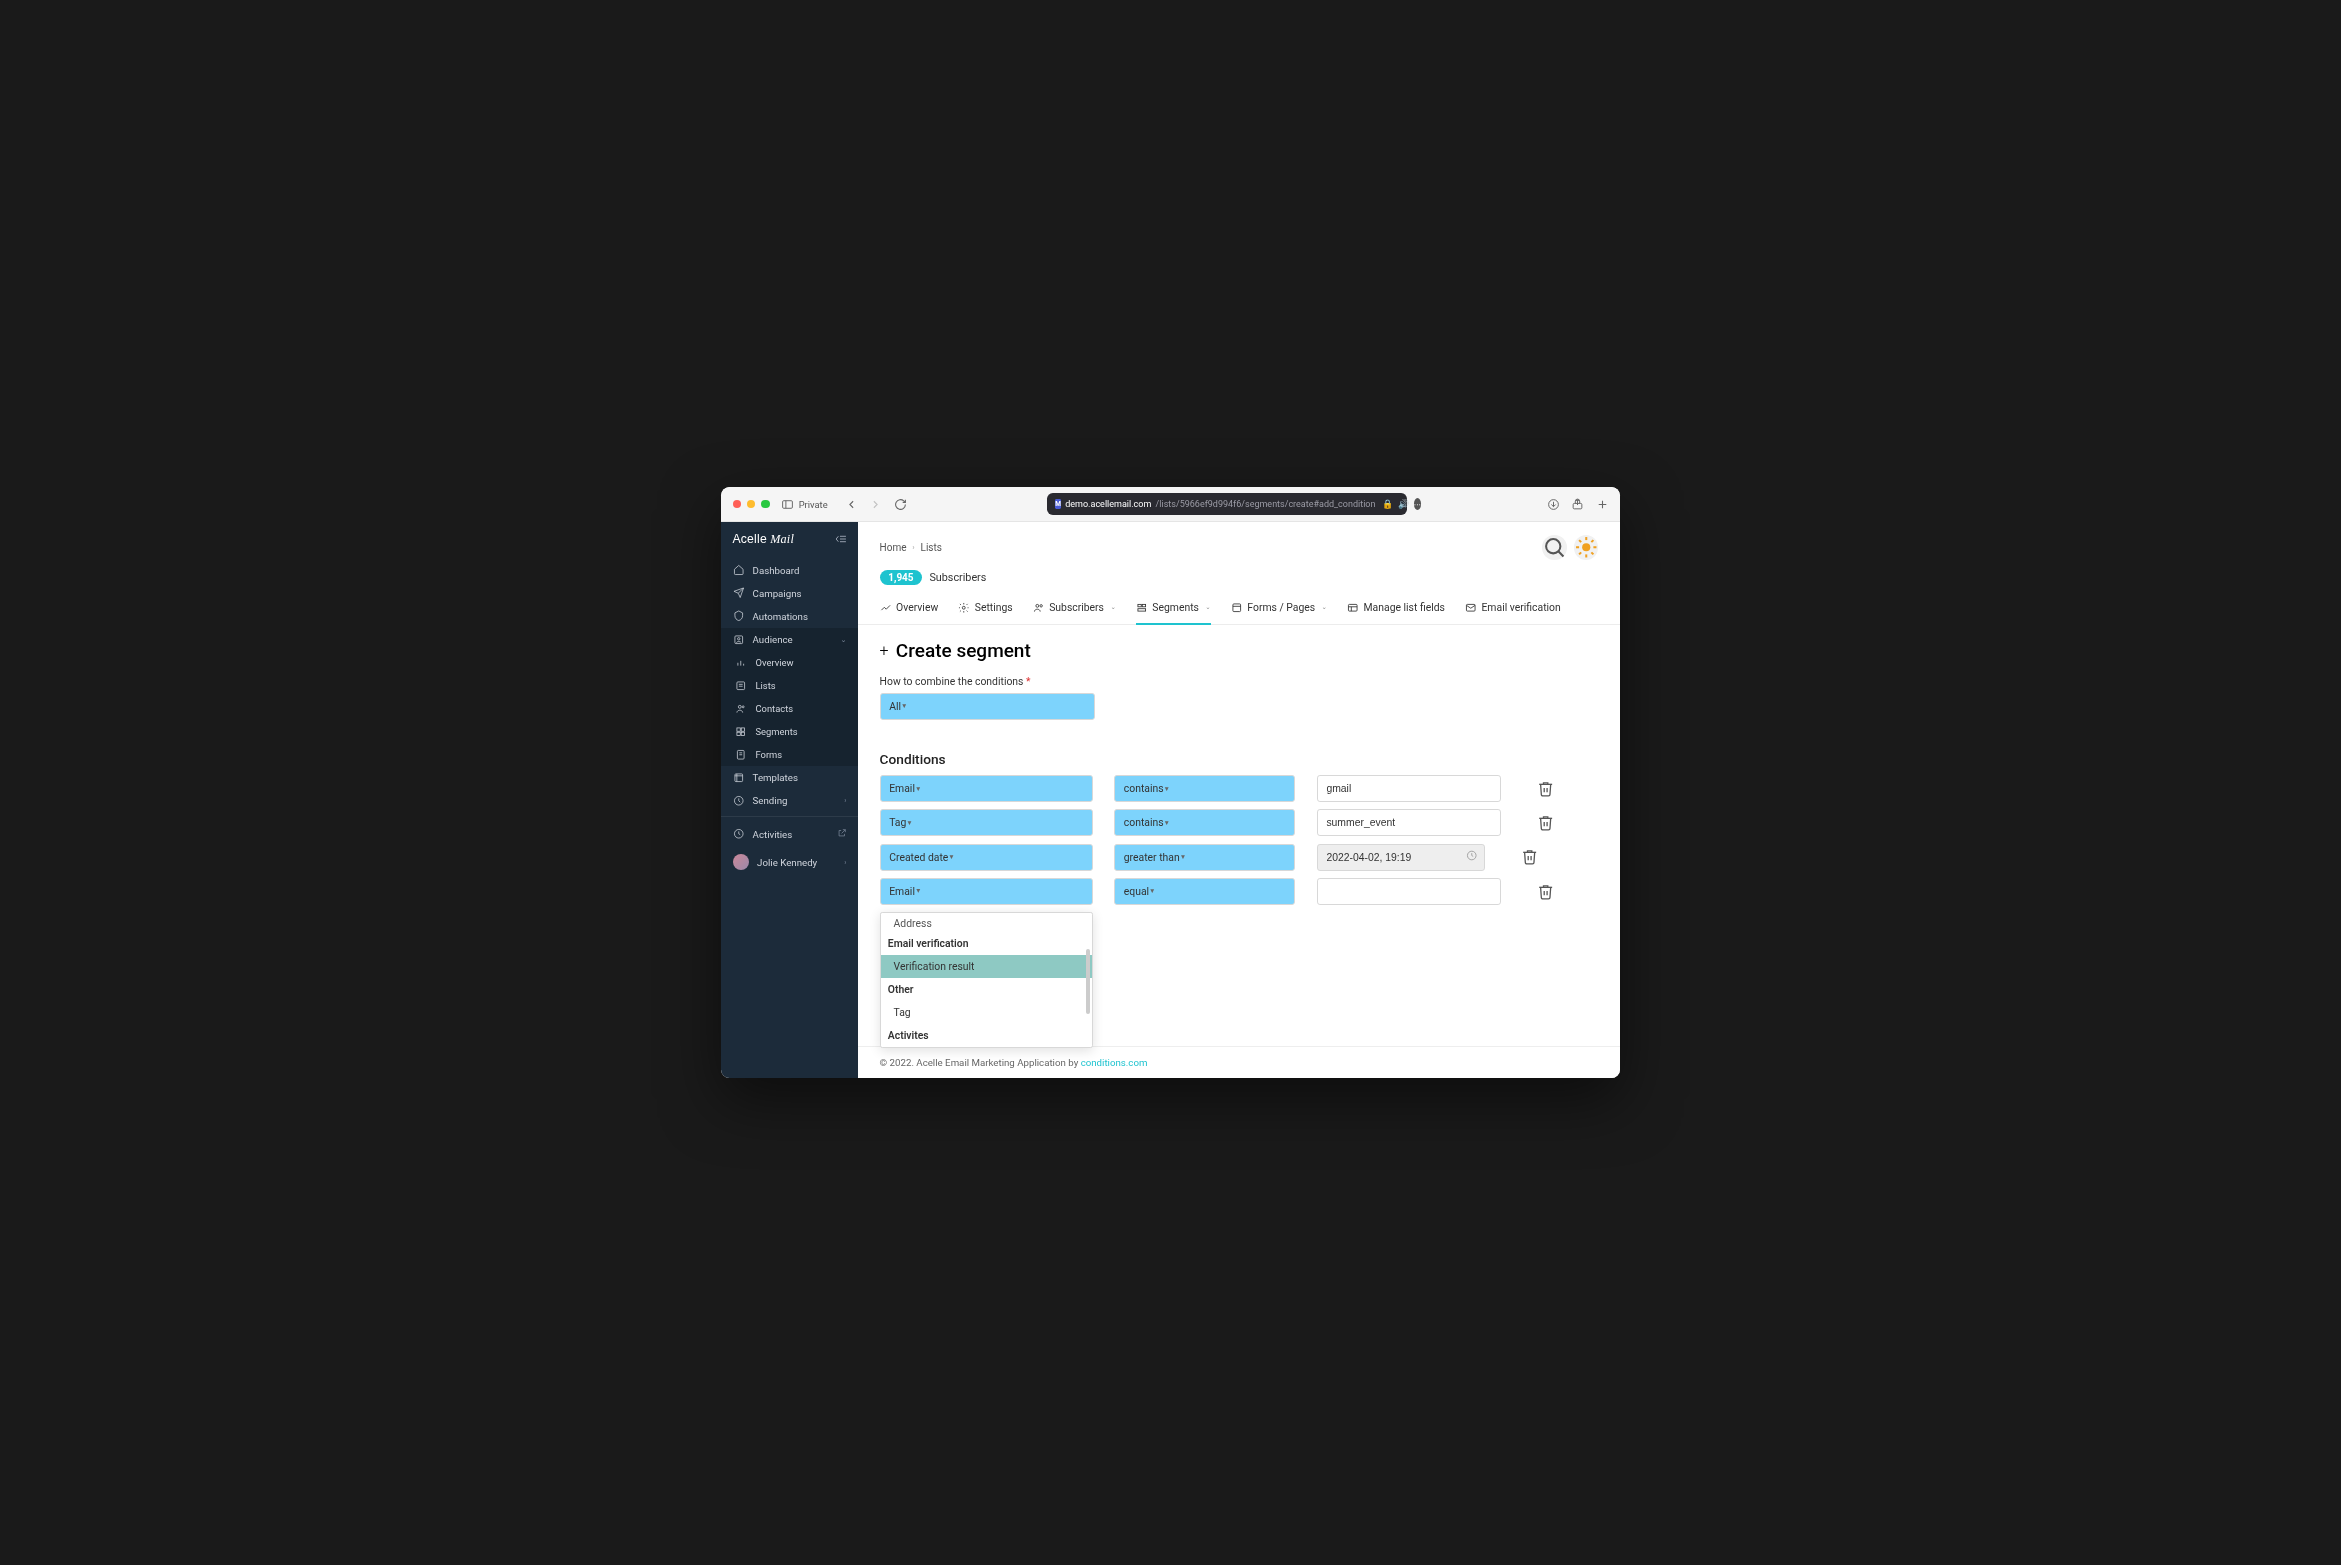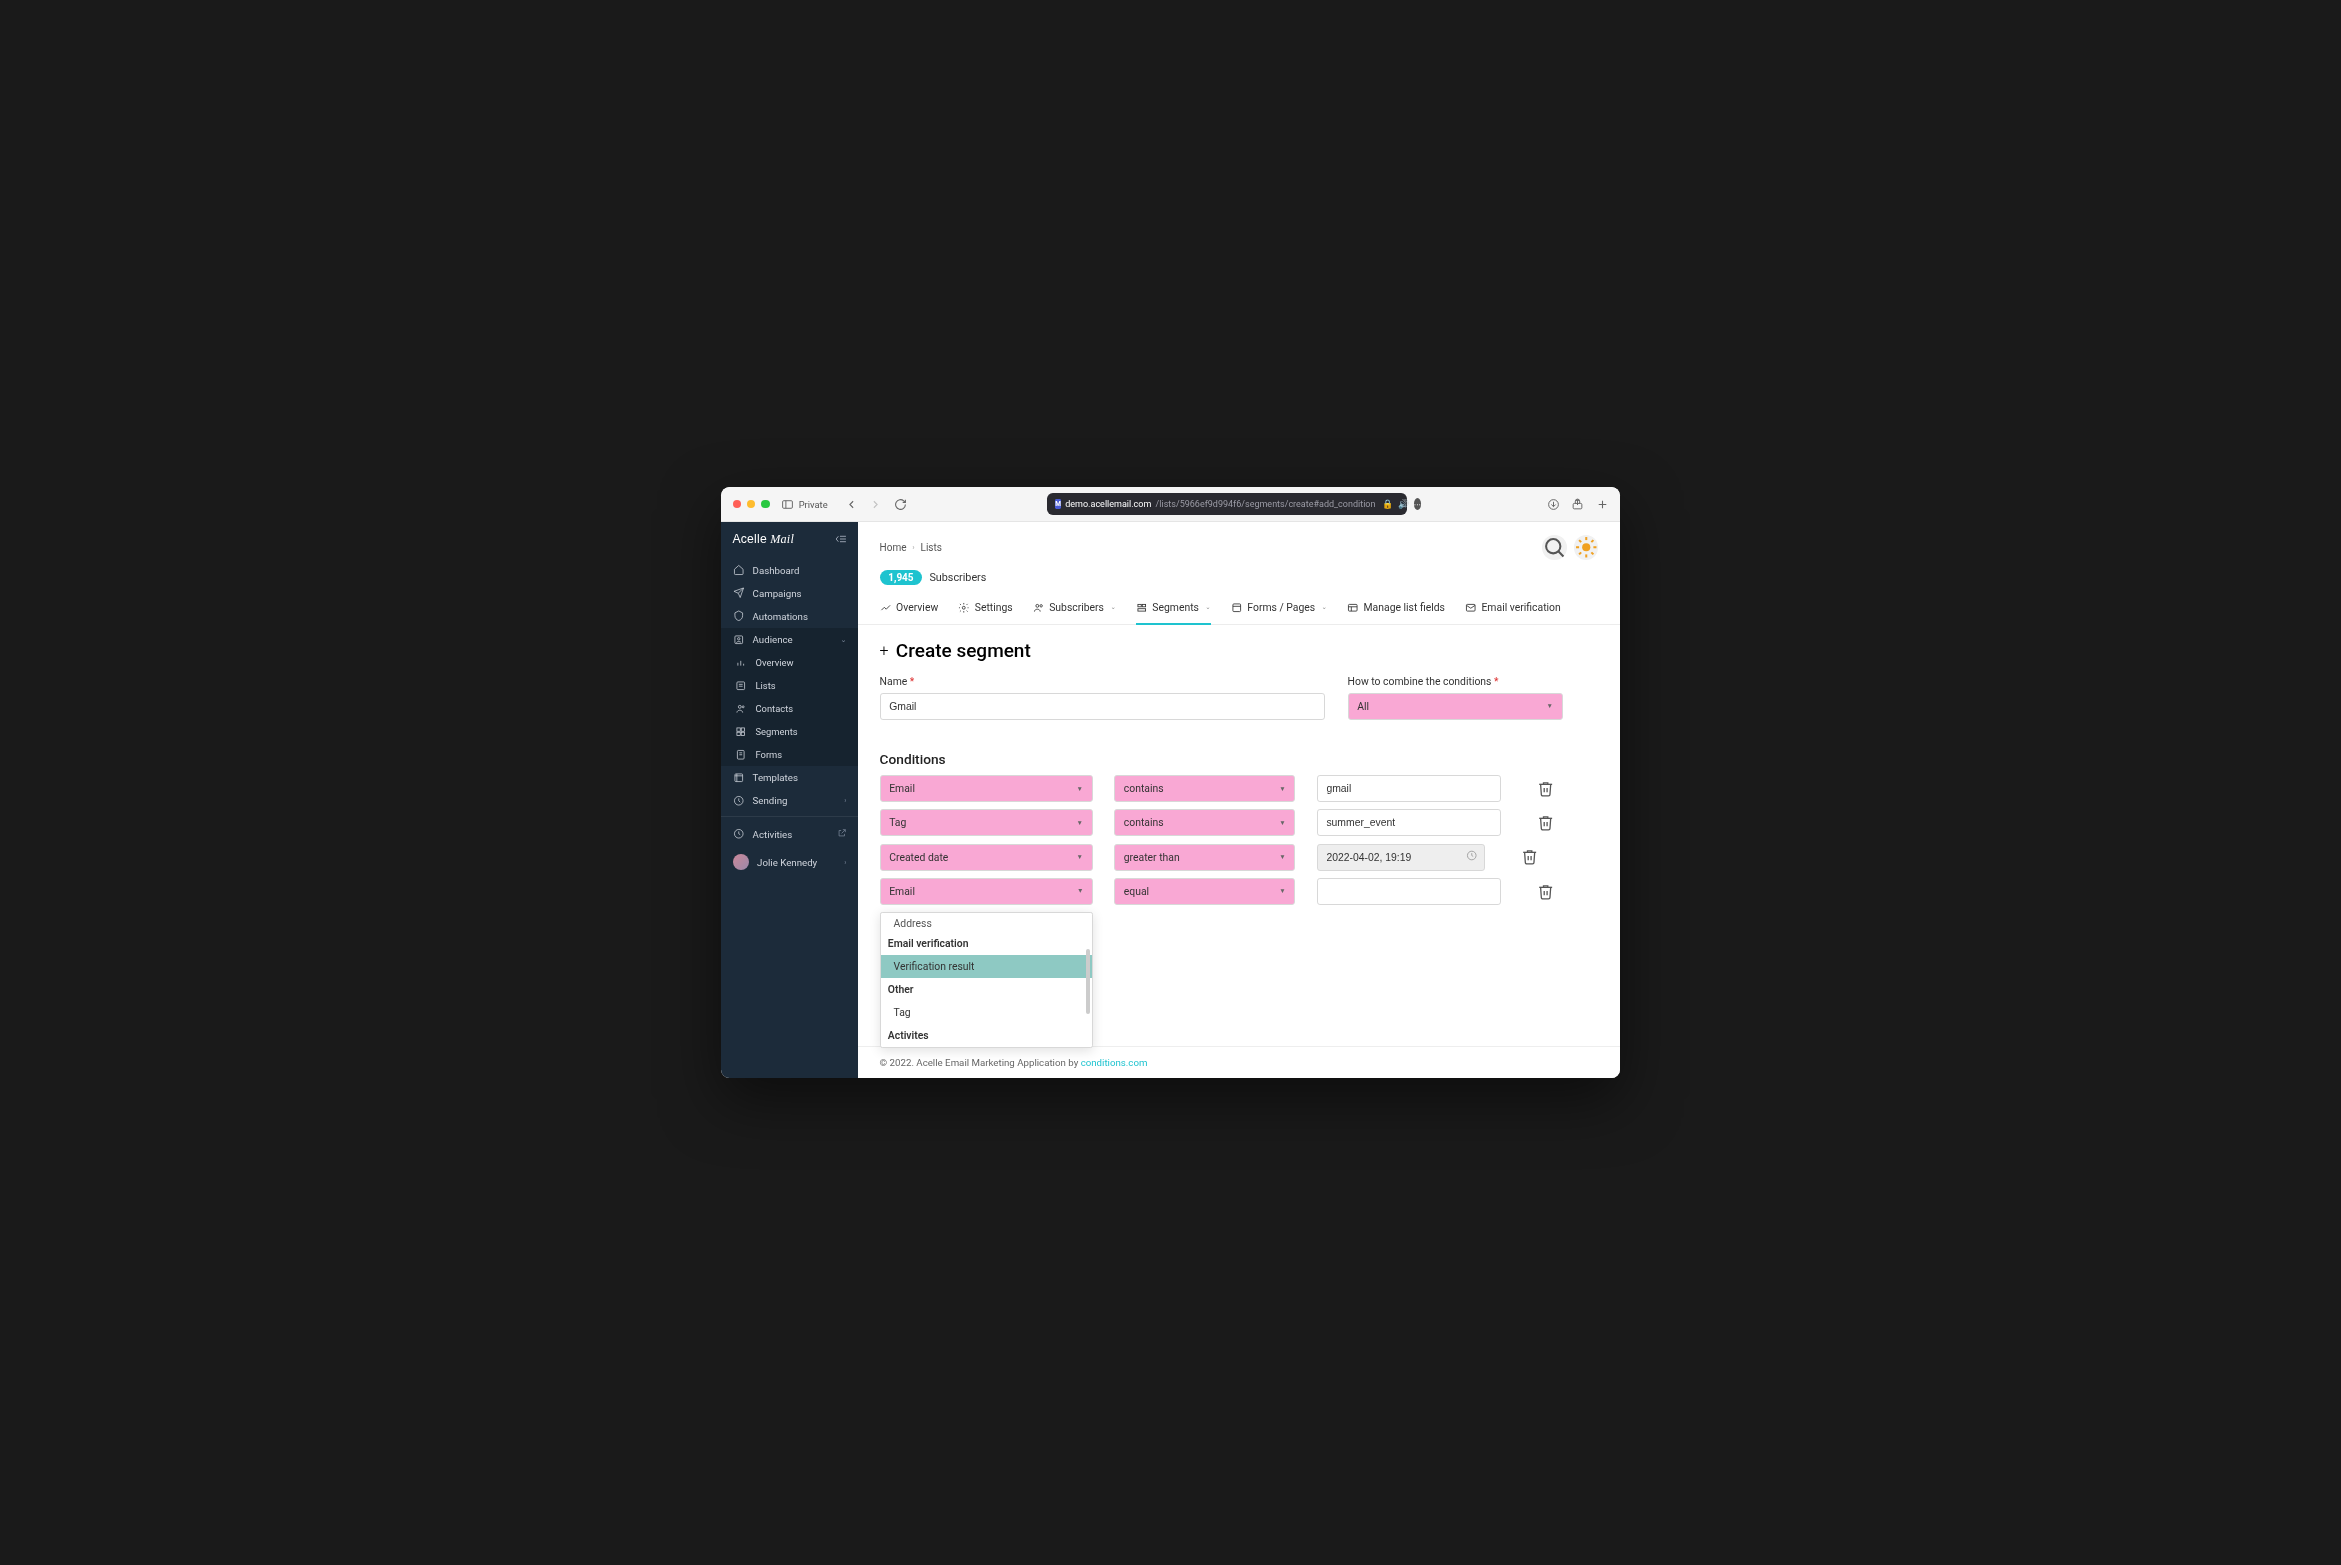--- a/index.html
+++ b/index.html
@@ -121,22 +121,22 @@
 .field.grow { flex: 1; max-width: 445px; }
 .field.combine { width: 215px; }
 .label { font-size: 10.4px; color: #333; }
 .req { color: #d33; }
 .input {
   height: 27px; border: 0.7px solid #d8d8d8; border-radius: 2.9px; padding: 0 8.6px;
   font-size: 10.4px; color: #333; background: #fff;
 }
 .select {
   height: 27px; border: 0.7px solid #d8d8d8; border-radius: 2.9px; padding: 0 8.6px;
-  font-size: 10.4px; color: #333; background: #f9a8d4;
-  display: flex; align-items: center; justify-content: space-between; cursor: pointer;
+  font-size: 10.4px; color: #333; background: #7dd3fc;
+  display: flex; align-items: center; justify-content: flex-start; cursor: pointer;
 }
 .select .arr { font-size: 6.5px; color: #666; }
 .select.open .arr { transform: rotate(180deg); }
 
 .cond-title { font-size: 13.7px; font-weight: 500; margin-bottom: 8.6px; color: #222; margin-top: 31px; }
 .cond-row { display: flex; gap: 21.6px; align-items: center; margin-bottom: 7.2px; position: relative; }
 .cond-row .select { width: 213px; }
 .cond-row .select.op { width: 181px; }
 .cond-row .input { width: 184px; }
 .cond-row .input.date { background: #eee; position: relative; }
@@ -483,24 +483,20 @@
           </div>
       </div>
 
       <div class="content">
         <div class="section-title">
           <span class="plus-ico">+</span>
           <span>Create segment</span>
         </div>
 
         <div class="form-row">
-          <div class="field grow">
-            <div class="label"><span>Name</span> <span class="req">*</span></div>
-            <input class="input" value="Gmail" style="">
-          </div>
           <div class="field combine">
             <div class="label"><span>How to combine the conditions</span> <span class="req">*</span></div>
             <div class="select">
                 <span>All</span>
                 <span class="arr">▼</span>
               </div>
           </div>
         </div>
 
         <div class="cond-title">Conditions</div>

